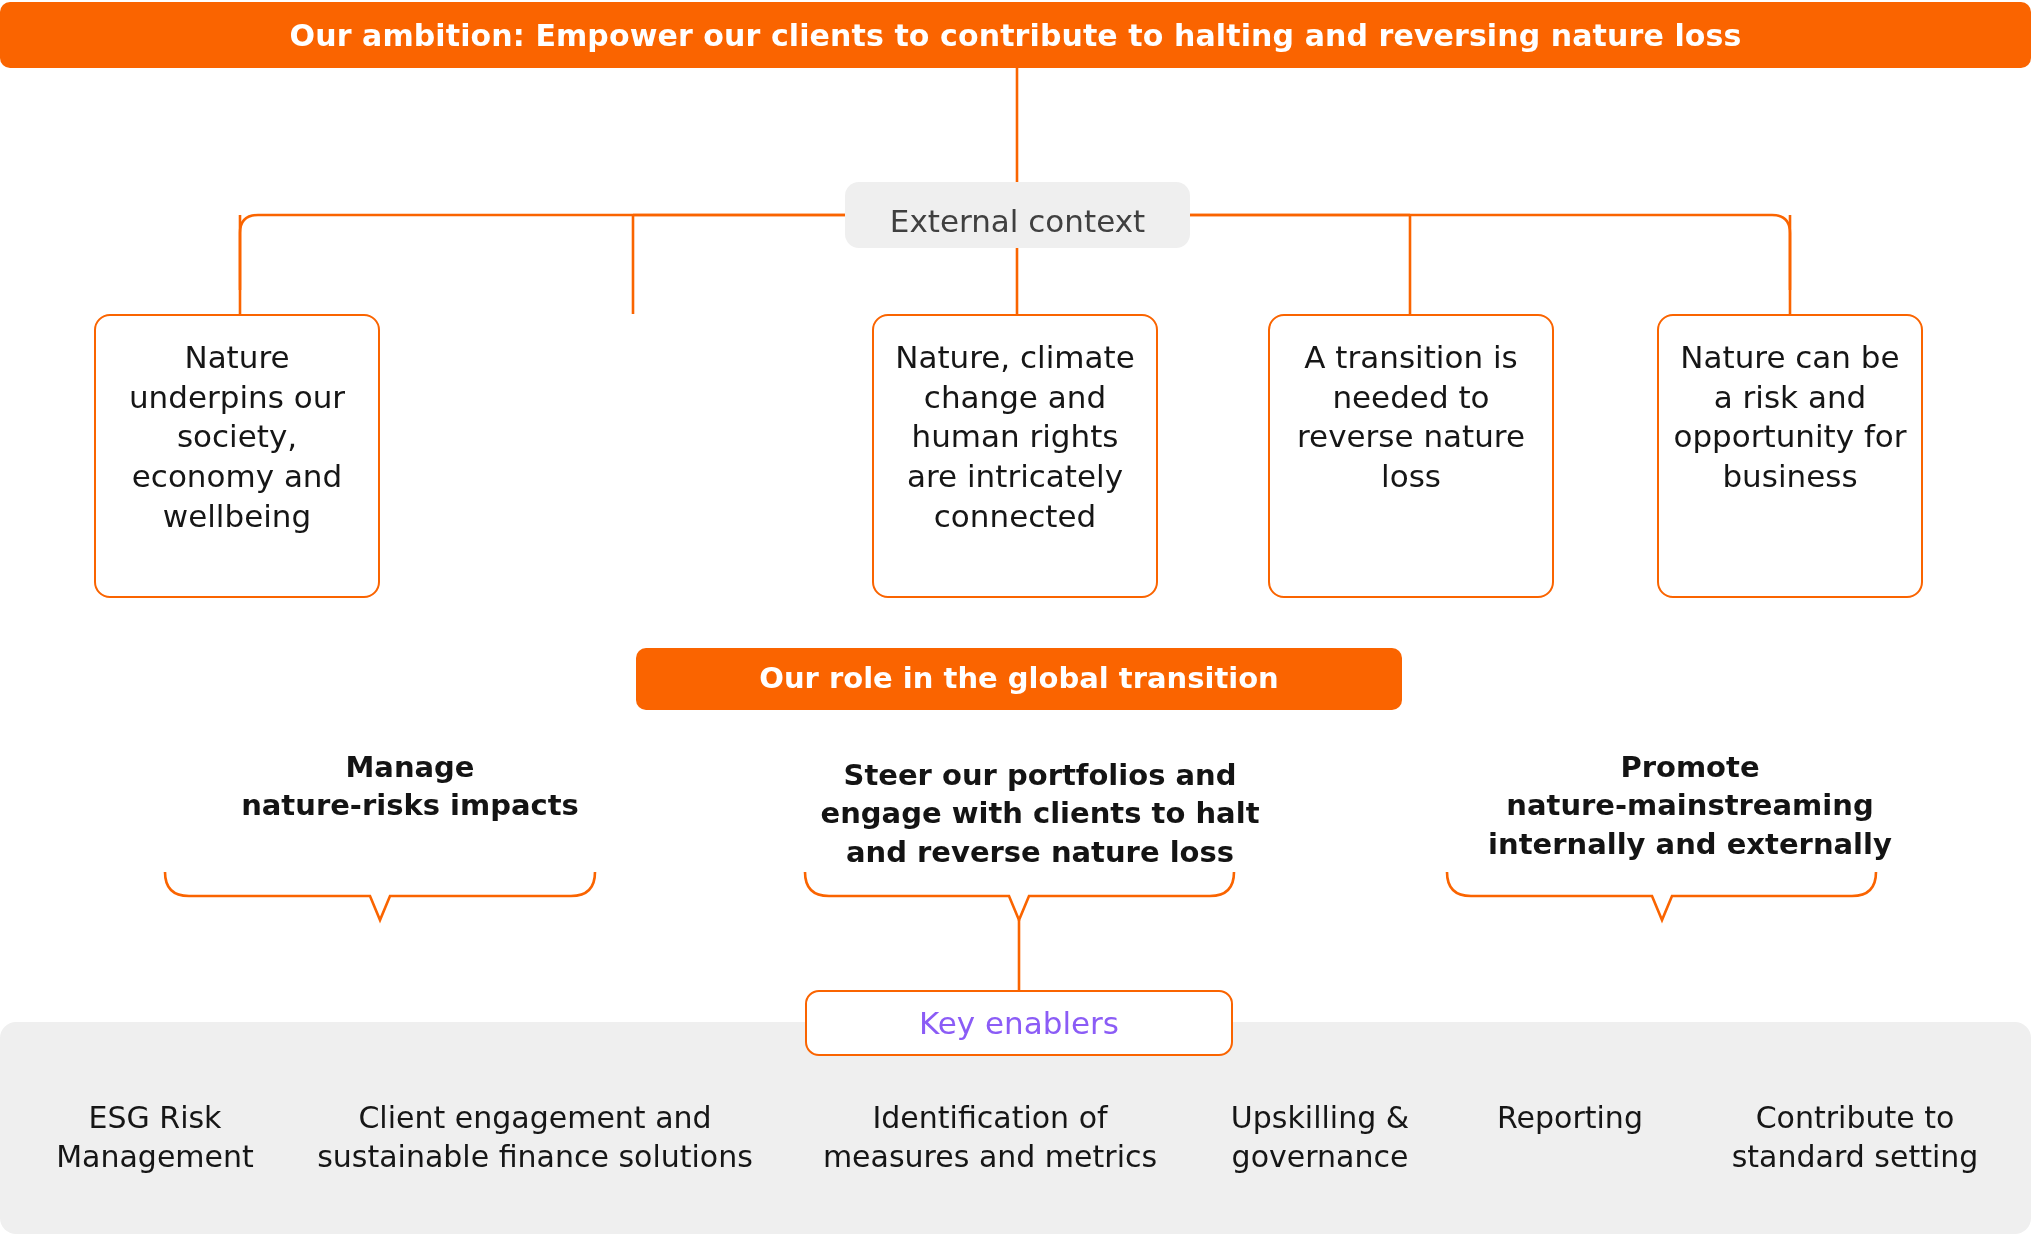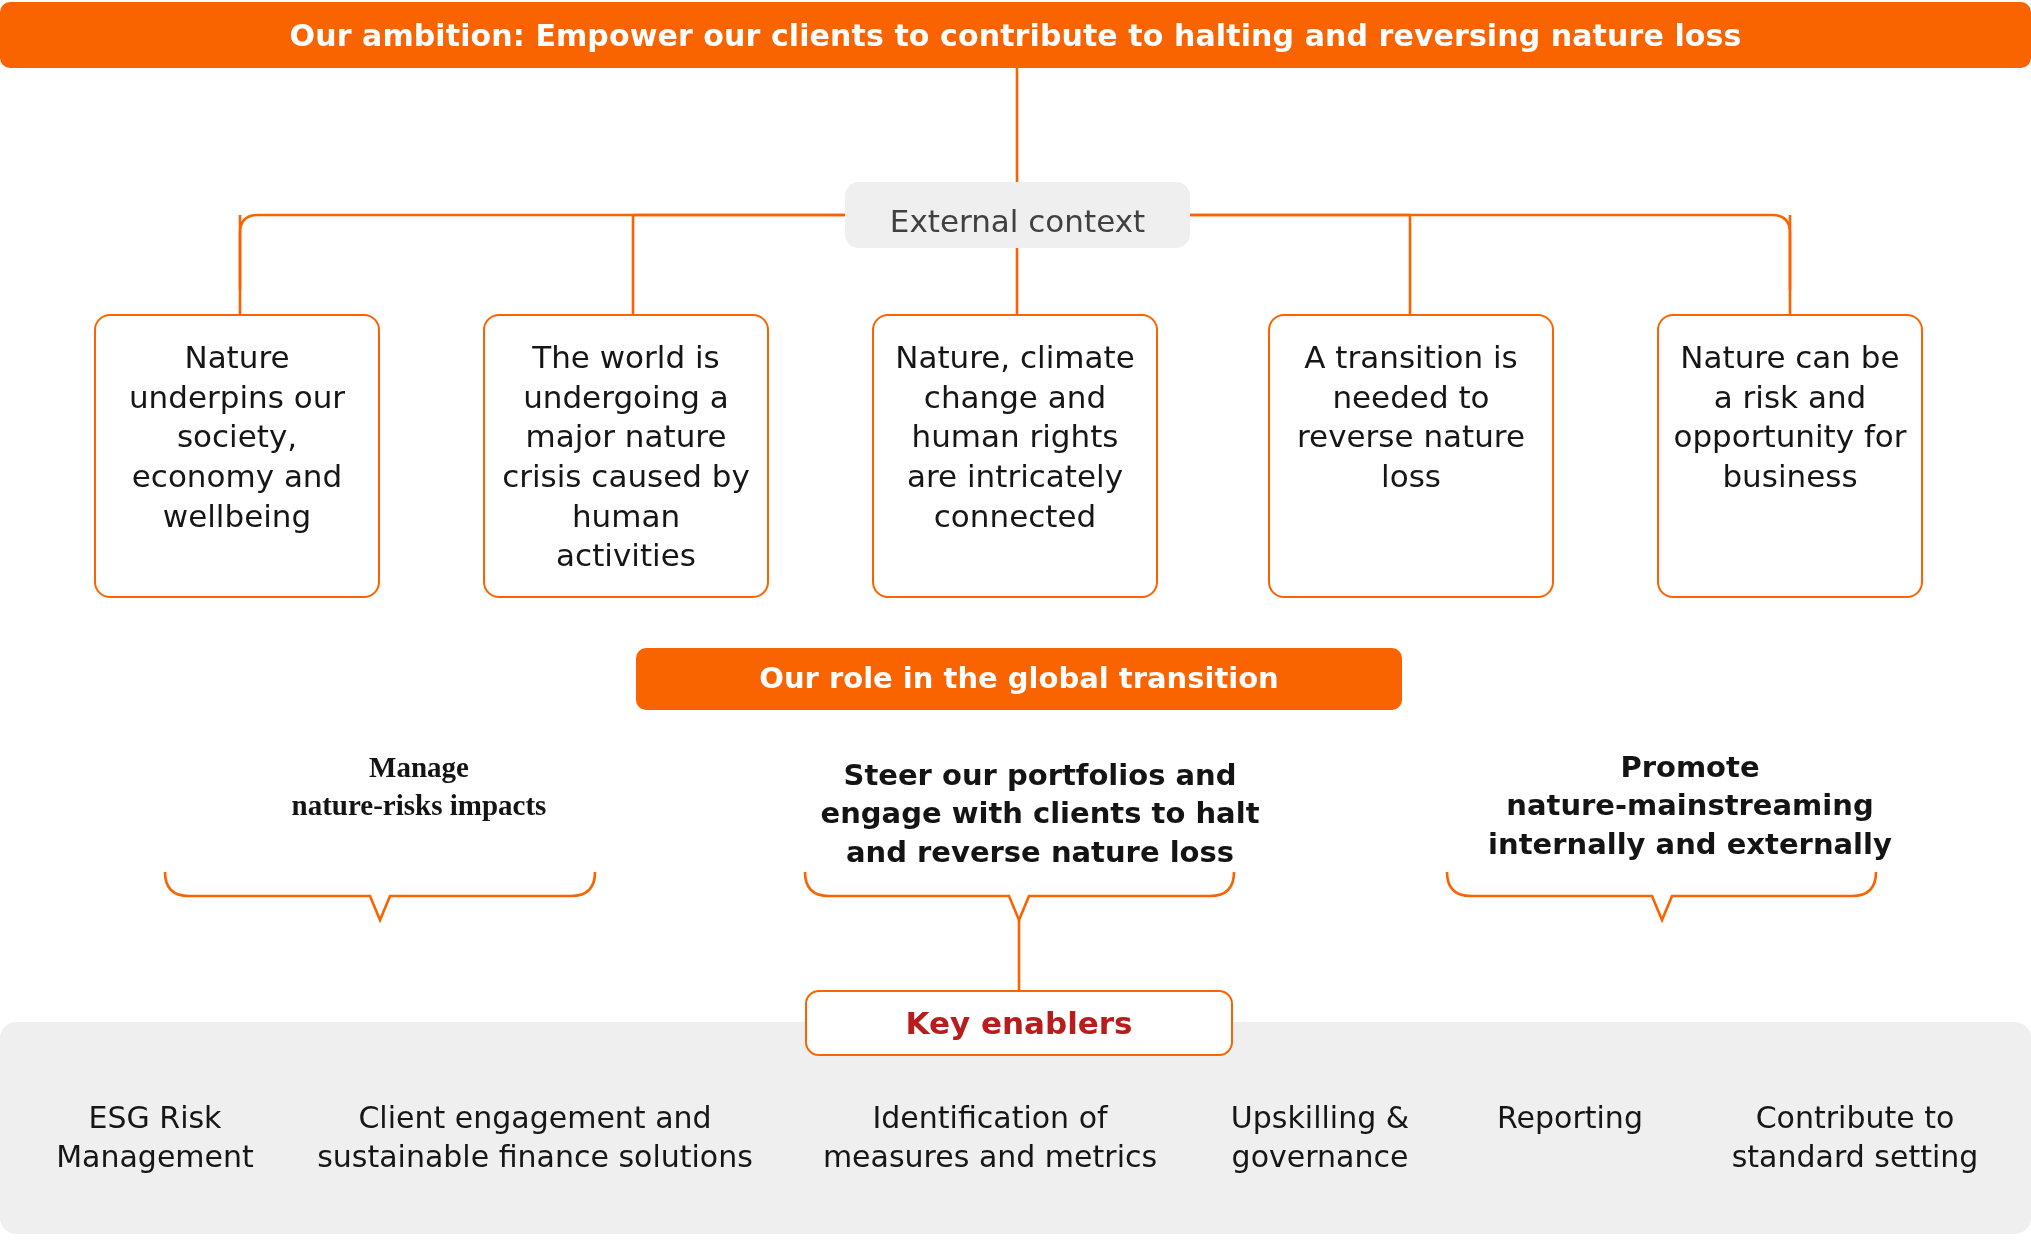--- a/index.html
+++ b/index.html
@@ -131,44 +131,44 @@
     top: 748px;
     text-align: center;
   }
   .role-pillar .label {
     color: #141414;
     font-size: 29px;
     font-weight: bold;
     line-height: 1.32;
     white-space: pre-line;
   }
-  #role-0 { left: 159px;  width: 520px; font-family: Liberation Serif, serif; }
+  #role-0 { left: 150px;  width: 520px; }
   #role-1 { left: 790px;  width: 500px; margin-top: 8px; }
   #role-2 { left: 1440px; width: 500px; }
 
   
   .key-enablers {
     position: absolute;
     left: 805px;
     top: 990px;
     width: 428px;
     height: 66px;
     background: #ffffff;
     border: 2.5px solid #FA6400;
     border-radius: 14px;
     display: flex;
     align-items: center;
     justify-content: center;
     box-sizing: border-box;
     z-index: 5;
   }
   .key-enablers .label {
-    color: #b91c1c;
+    color: #8b5cf6;
     font-size: 31px;
-    font-weight: 700;
+    font-weight: 400;
     line-height: 1.1;
   }
 
   
   .enablers-band {
     position: absolute;
     left: 0px;
     top: 1022px;
     width: 2031px;
     height: 212px;
@@ -237,28 +237,20 @@
     <span class="label">External context</span>
   </div>
 
   <div class="ctx-box" id="ctx-0">
     <span class="label">Nature
 underpins our
 society,
 economy and
 wellbeing</span>
   </div>
-  <div class="ctx-box" id="ctx-1">
-    <span class="label">The world is
-undergoing a
-major nature
-crisis caused by
-human
-activities</span>
-  </div>
   <div class="ctx-box" id="ctx-2">
     <span class="label">Nature, climate
 change and
 human rights
 are intricately
 connected</span>
   </div>
   <div class="ctx-box" id="ctx-3">
     <span class="label">A transition is
 needed to

